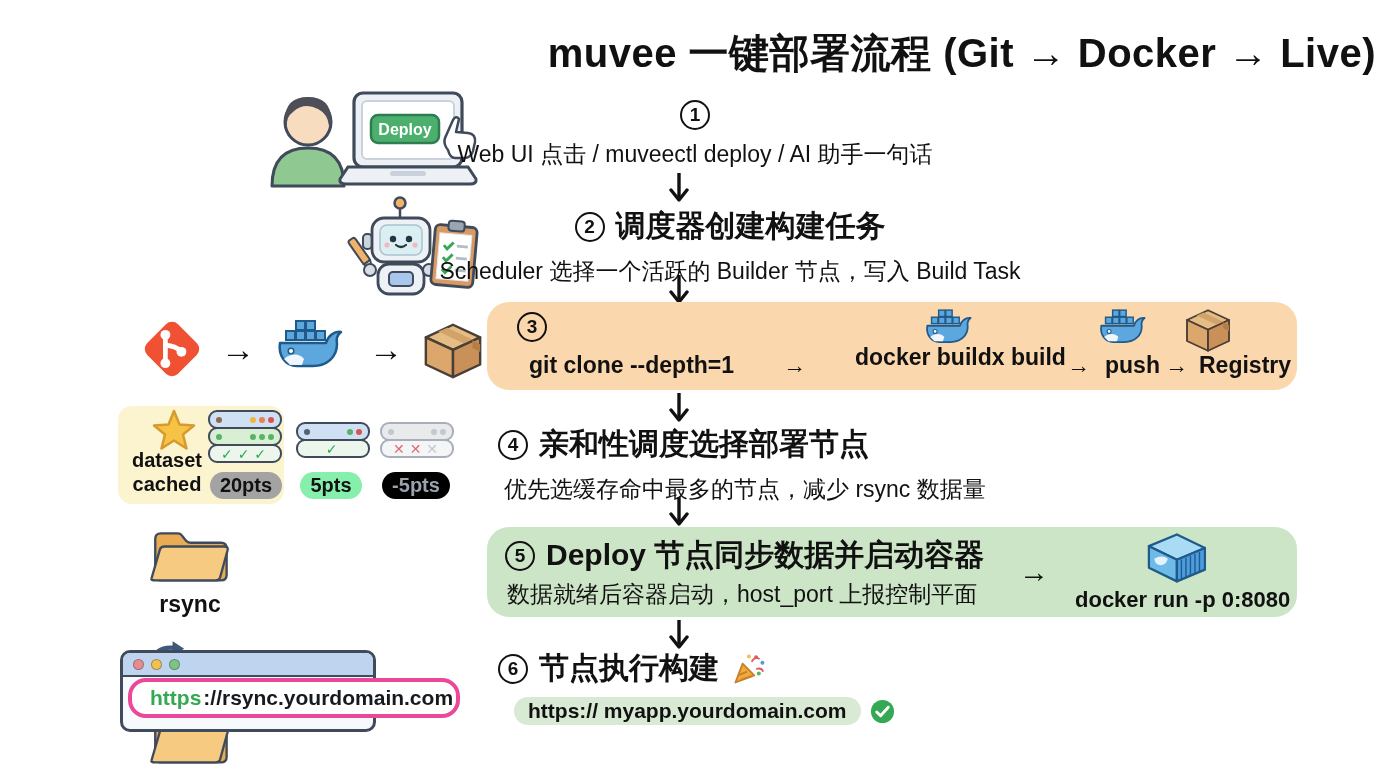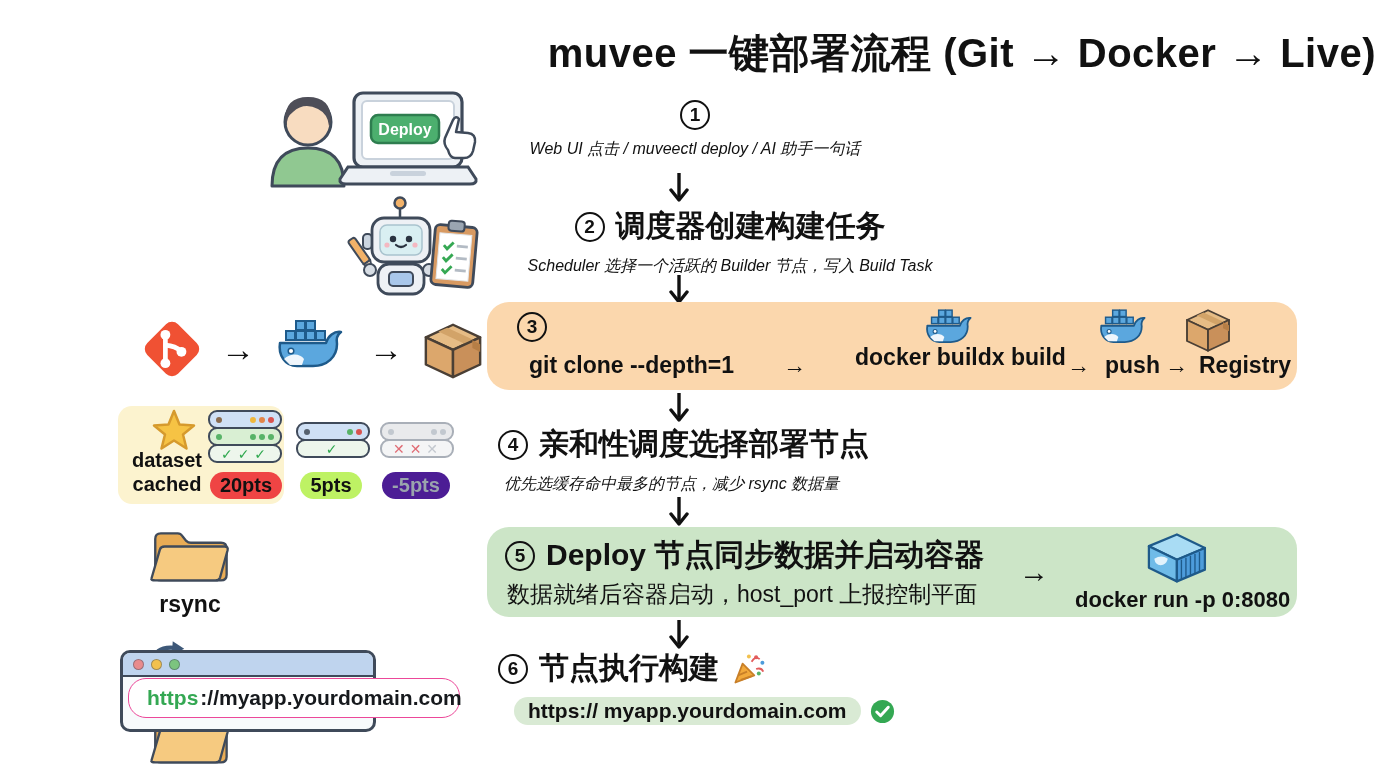--- a/index.html
+++ b/index.html
@@ -10,21 +10,21 @@
   
   .main-title{position:absolute;left:0;top:26px;width:100%;text-align:right;
     font-size:40px;font-weight:700;letter-spacing:.5px;}
 
   
   .step{position:absolute;}
   .s-title{display:flex;align-items:center;gap:11px;font-size:30px;font-weight:700;}
   .center .s-title{justify-content:center;}
   .stepnum{width:30px;height:30px;border:2.6px solid #111;border-radius:50%;
     display:flex;align-items:center;justify-content:center;font-size:19px;font-weight:700;flex:none;box-sizing:border-box;}
-  .s-sub{font-size:16px;margin-top:9px;white-space:nowrap;font-style:italic;}
+  .s-sub{font-size:23px;margin-top:9px;white-space:nowrap;}
 
   .bigbox{position:absolute;left:487px;width:810px;border-radius:22px;}
   .box-build{top:302px;height:88px;background:#FBD7AD;}
   .box-deploy{top:527px;height:90px;background:#CCE5C7;}
   .boxtitle{position:absolute;display:flex;align-items:center;gap:11px;font-size:30px;font-weight:700;white-space:nowrap;}
   .boxtext{position:absolute;font-size:23px;font-weight:700;white-space:nowrap;}
   .boxsub{position:absolute;font-size:23px;font-weight:400;white-space:nowrap;}
   .harrow{font-size:30px;font-weight:700;}
   .harrow-sm{position:absolute;font-size:23px;font-weight:700;}
 
@@ -50,40 +50,40 @@
   .srv-bar.mark{justify-content:center;background:#EDF6EC;font-weight:800;font-size:14px;letter-spacing:3px;color:#2FA84F;gap:2px;}
   .srv-bar.graybar{background:#E9EAEC;border-color:#A9AFB8;}
   .srv-bar.mark.gray-mark{background:#F4F5F6;border-color:#A9AFB8;}
   .dot{width:6px;height:6px;border-radius:50%;display:inline-block;}
   .dots{display:flex;gap:3px;}
   .d-brown{background:#8A6B4F;}.d-yel{background:#EFB73E;}.d-org{background:#E2854A;}.d-red{background:#D9534F;}
   .d-grn{background:#58B368;}.d-dk{background:#55606E;}.d-gy{background:#C2C8CF;}
   .cross-red{color:#E06C75;}.cross-gray{color:#C3C8CF;}
   .badge{position:absolute;height:27px;border-radius:14px;display:flex;align-items:center;
     justify-content:center;font-weight:700;font-size:20px;}
-  .badge.gold{background:#ef4444;}
-  .badge.gray{background:#bef264;}
-  .badge.dim{background:#4c1d95;color:#9AA3AD;}
+  .badge.gold{background:#a3a3a3;}
+  .badge.gray{background:#86efac;}
+  .badge.dim{background:#000000;color:#9AA3AD;}
 
   
   .folders{position:absolute;left:146px;top:524px;display:flex;gap:12px;align-items:flex-start;flex-direction:column;}
   .fcol{display:flex;flex-direction:column;align-items:center;}
   .flabel{font-size:23px;font-weight:700;margin-top:5px;white-space:nowrap;}
   .syncicon{margin-top:8px;}
   .flabel.wide{margin-left:-58px;}
 
   
   .browser{position:absolute;left:120px;top:650px;width:256px;height:82px;border:3px solid #3F4A5A;
     border-radius:10px;background:#F7FAFC;box-sizing:border-box;}
   .b-header{height:22px;background:#BFD4EE;border-bottom:2.5px solid #3F4A5A;border-radius:7px 7px 0 0;
     display:flex;align-items:center;gap:7px;padding-left:10px;}
   .b-dot{width:11px;height:11px;border-radius:50%;border:1.5px solid rgba(63,74,90,.45);box-sizing:border-box;}
   .b-r{background:#E88B8D;}.b-y{background:#F2C14E;}.b-g{background:#7CC47F;}
   .addressbar{position:absolute;left:128px;top:678px;width:332px;height:40px;background:#fff;
-    border:1px solid #ec4899;border-radius:18px;display:flex;align-items:center;gap:7px;
+    border:4px solid #ec4899;border-radius:18px;display:flex;align-items:center;gap:7px;
     padding:0 11px;box-sizing:border-box;z-index:5;}
   .scheme{color:#34A853;font-weight:700;font-size:21px;}
   .rest{color:#16191D;font-weight:700;font-size:21px;margin-left:-5px;}
 
   
   .gitrow{position:absolute;left:138px;top:306px;display:flex;align-items:center;gap:15px;height:86px;}
   .gitrow .harrow{font-size:34px;}
 </style>
 </head>
 <body>
@@ -269,21 +269,21 @@
       <span class="b-dot b-y"></span>
       <span class="b-dot b-g"></span>
     </div>
   </div>
   <div class="addressbar">
     <svg width="24" height="24" viewBox="0 0 26 26">
       <circle cx="13" cy="13" r="12" fill="#34A853"></circle>
       <path d="M7 13.5 L11 17.5 L19 8.5" stroke="#fff" stroke-width="3" fill="none" stroke-linecap="round" stroke-linejoin="round"></path>
     </svg>
     <span class="scheme">https</span>
-    <span class="rest">://myapp.yourdomain.com</span>
+    <span class="rest">://rsync.yourdomain.com</span>
   </div>
 
   <div class="step center" style="left:410px;top:100px;width:570px;text-align:center">
     <div class="s-title">
       <span class="stepnum">1</span>
     </div>
     <div class="s-sub">Web UI 点击 / muveectl deploy / AI 助手一句话</div>
   </div>
   <svg class="darrow" style="top:172px" viewBox="0 0 24 30">
     <line x1="12" y1="1" x2="12" y2="25" stroke="#111" stroke-width="3.4"></line>

